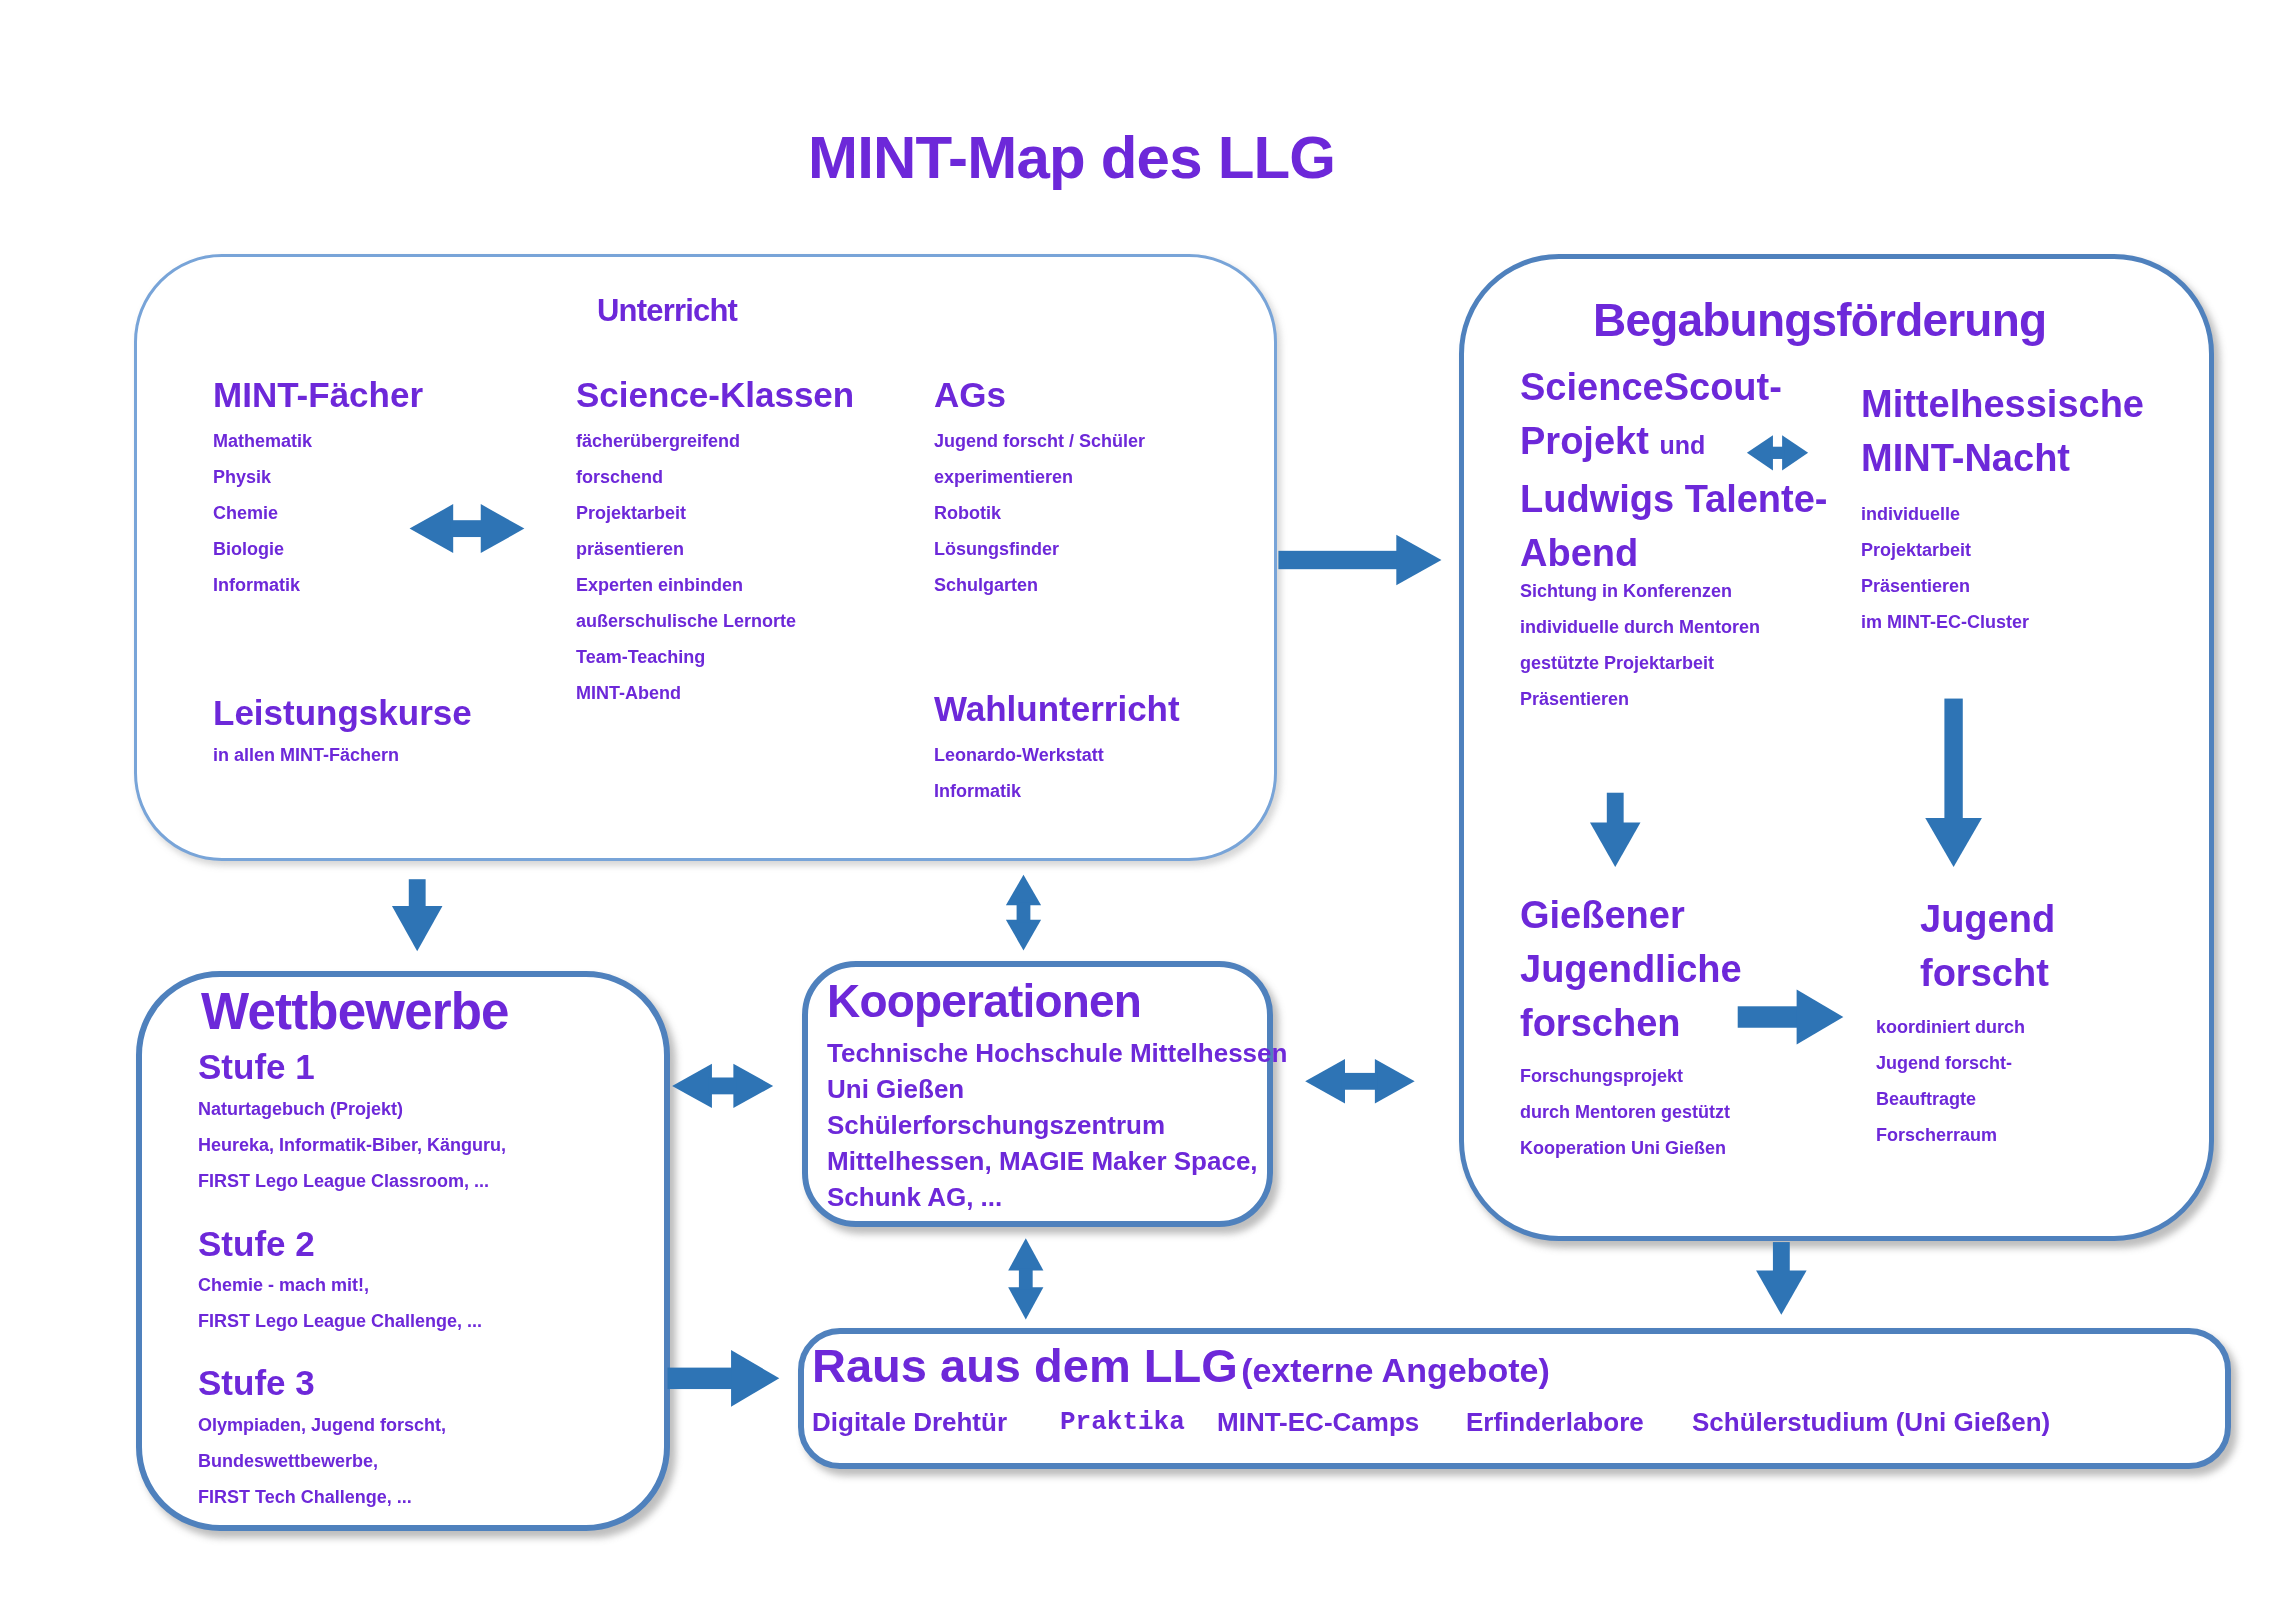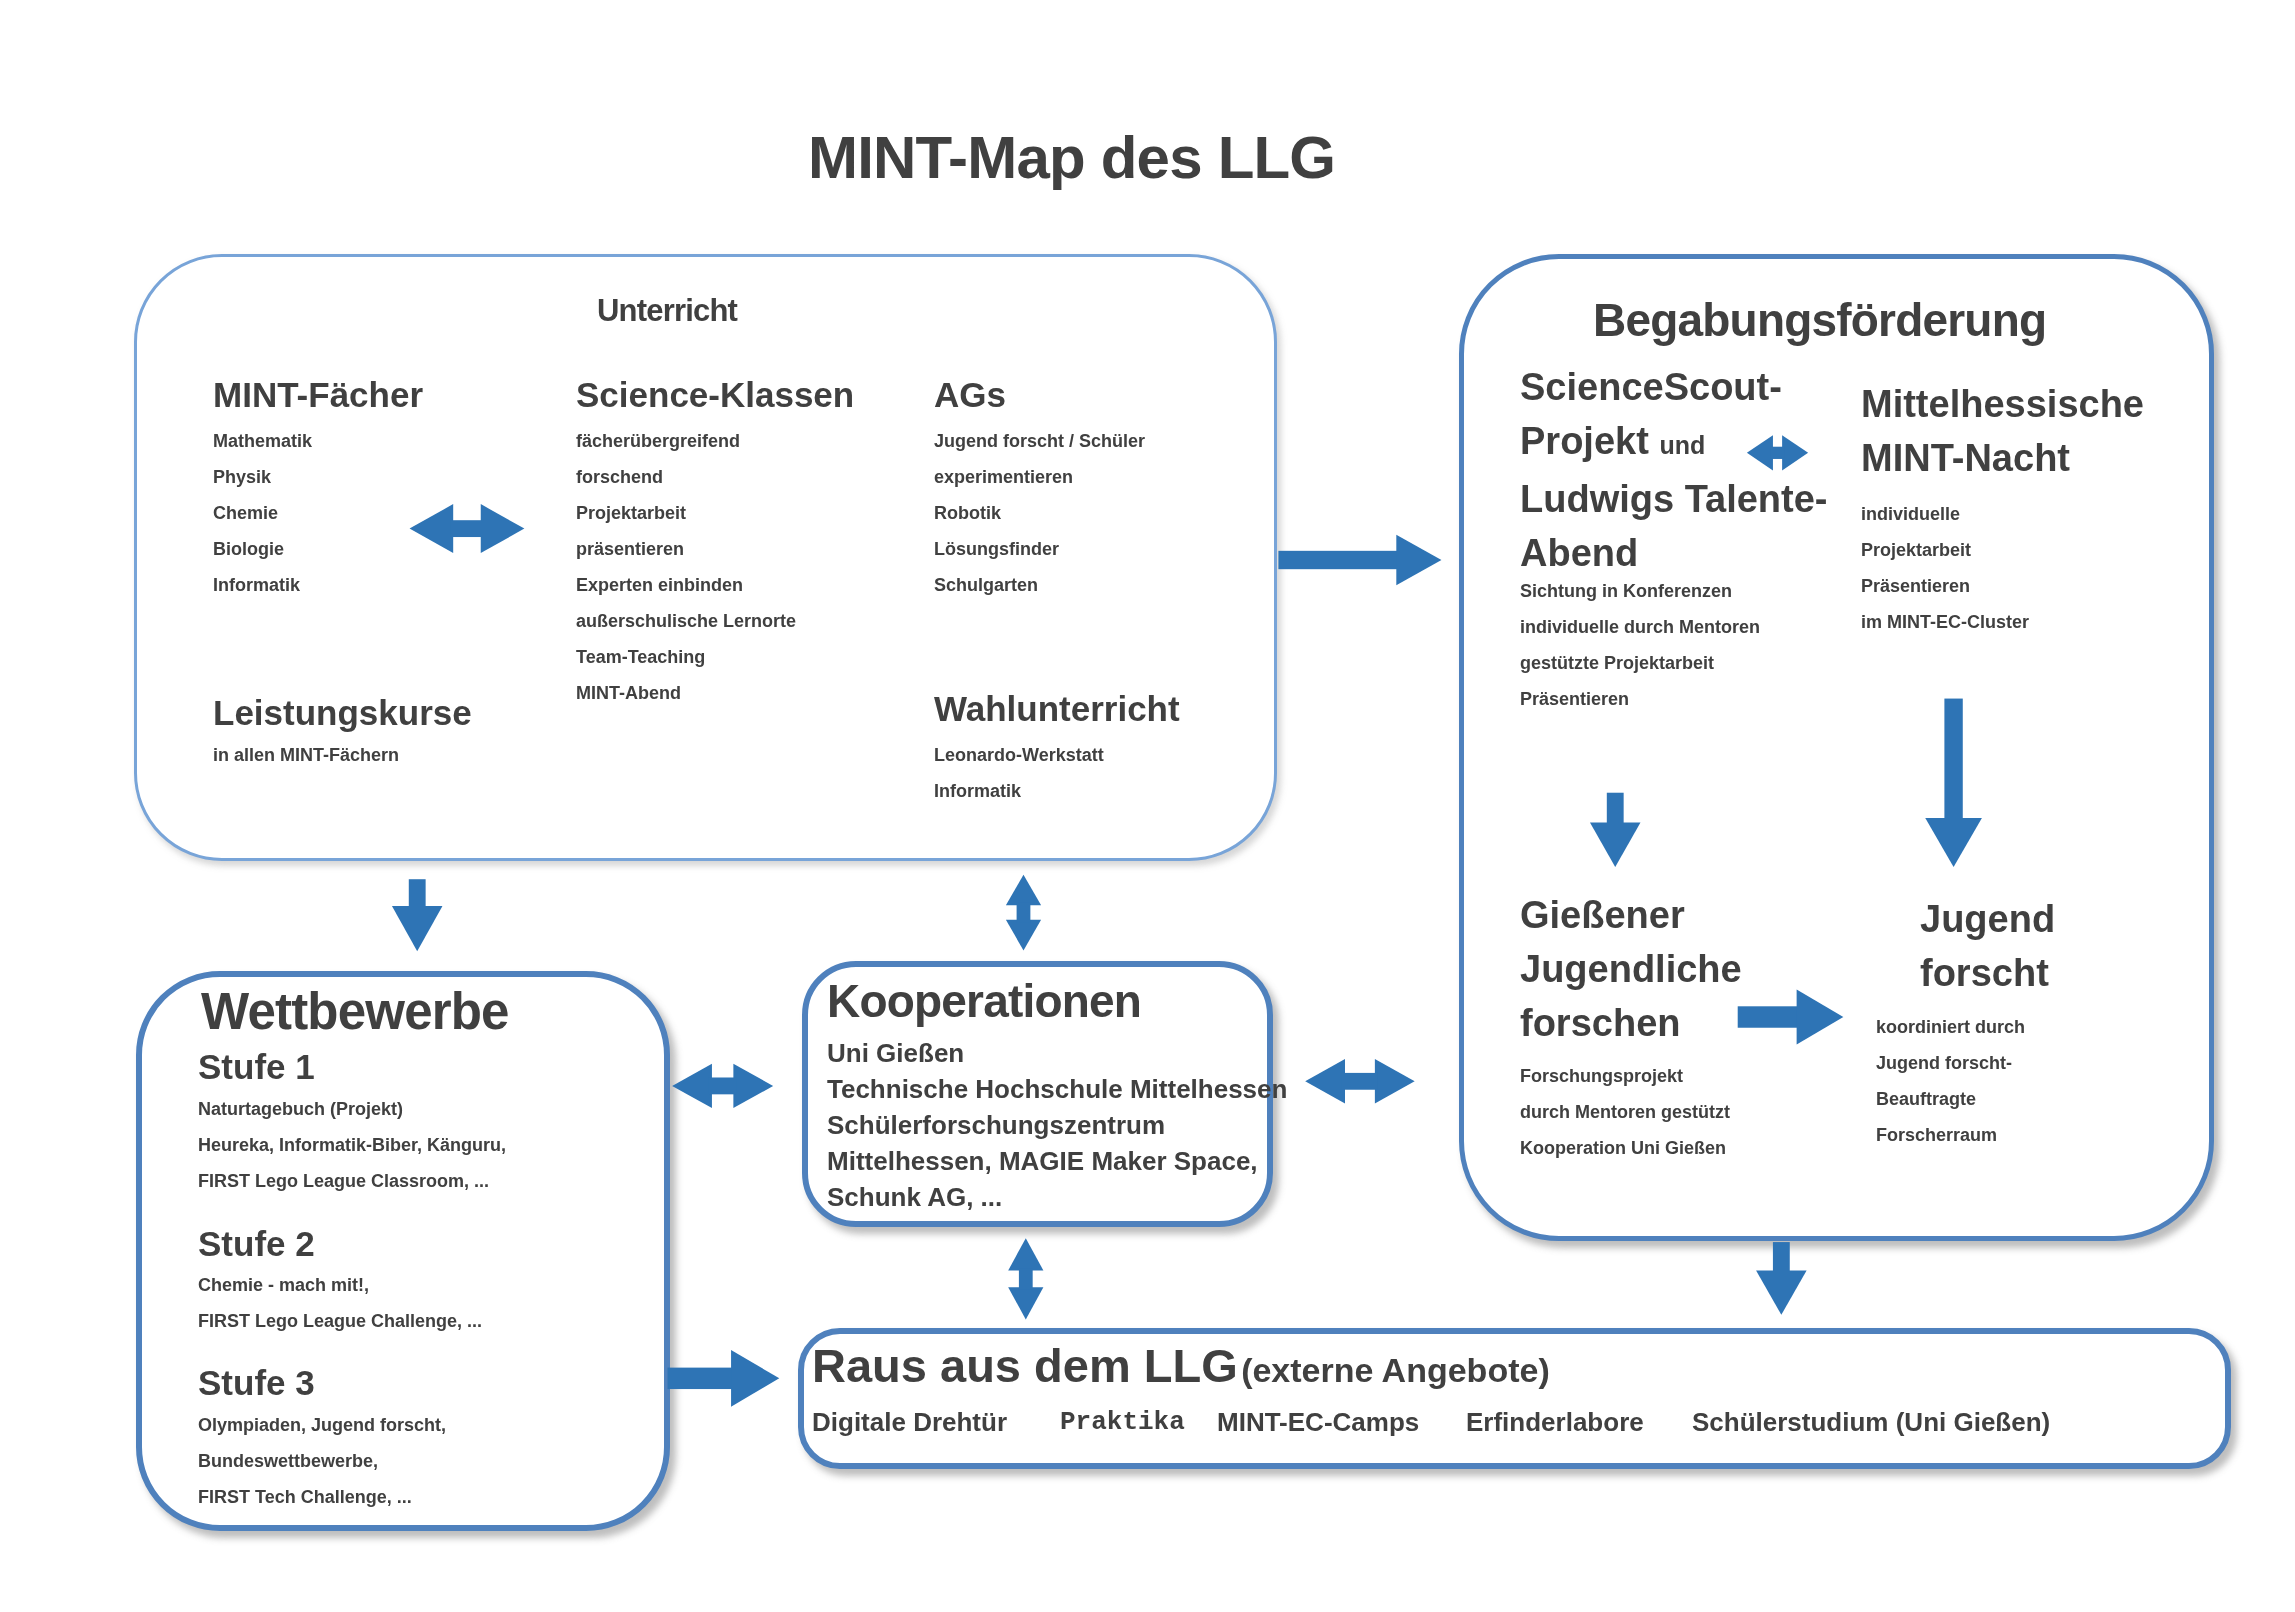--- a/index.html
+++ b/index.html
@@ -3,21 +3,21 @@
 <meta charset="utf-8">
 <style>
   html,body{margin:0;padding:0;background:#ffffff;}
   .page{
     position:relative;
     width:2295px;
     height:1613px;
     background:#ffffff;
     font-family:"Liberation Sans", sans-serif;
     font-weight:700;
-    color:#404040;
+    color:#6d28d9;
     overflow:hidden;
   }
   .abs{position:absolute;white-space:nowrap;}
   .main-title{font-size:60px;letter-spacing:-0.8px;}
   .box{
     position:absolute;
     background:#ffffff;
     border:6.9px solid #4f81bd;
     box-shadow:5.4px 6.9px 7.7px rgba(110,110,110,.45);
   }
@@ -163,22 +163,22 @@
 
   <div class="abs h2" style="left:198px;top:1363px;">Stufe 3</div>
   <div class="abs body" style="left:198px;top:1407px;">
       <div>Olympiaden, Jugend forscht,</div>
       <div>Bundeswettbewerbe,</div>
       <div>FIRST Tech Challenge, ...</div>
     </div>
 
   <div class="abs box-title" style="left:827px;top:974px;font-size:46px;">Kooperationen</div>
   <div class="abs koop-body" style="left:827px;top:1035px;">
+      <div>Technische Hochschule Mittelhessen</div>
       <div>Uni Gießen</div>
-      <div>Technische Hochschule Mittelhessen</div>
       <div>Schülerforschungszentrum</div>
       <div>Mittelhessen, MAGIE Maker Space,</div>
       <div>Schunk AG, ...</div>
     </div>
 
   <div class="abs" style="left:812px;top:1338px;">
     <span class="raus-title">Raus aus dem LLG</span>
     <span class="raus-sub">(externe Angebote)</span>
   </div>
   <div class="abs raus-item" style="left:812px;top:1407px;">Digitale Drehtür</div>

